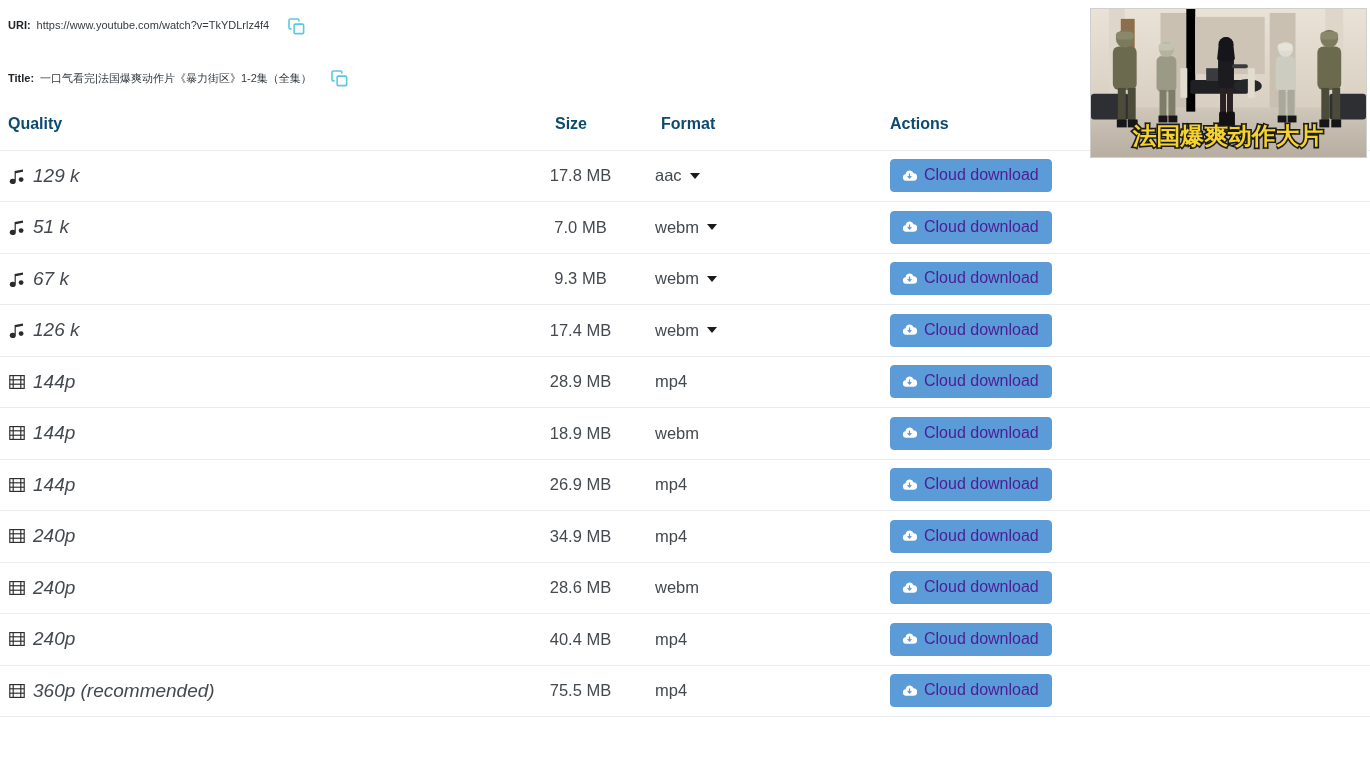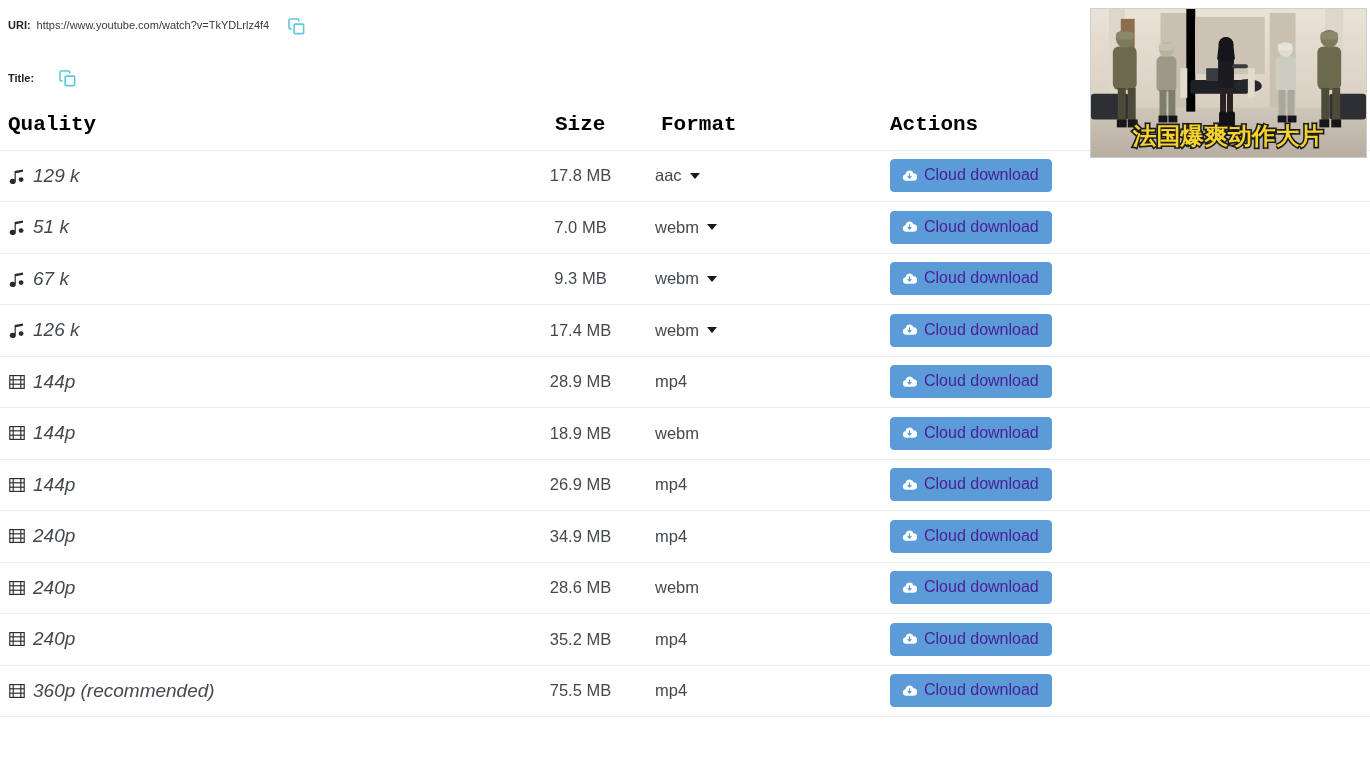--- a/index.html
+++ b/index.html
@@ -61,25 +61,24 @@
   }
   .dl-table th, .dl-table td {
     border: 0;
     border-bottom: 1px solid #e9ecef;
     vertical-align: middle;
     padding: 0;
   }
   .dl-table thead th {
     height: 45px;
     font-weight: bold;
-    font-size: 21px;
-    color: #000000;
+    font-size: 16px;
+    color: #0c4a6e;
     text-align: left;
     padding-bottom: 6px;
-    font-family: Liberation Mono, monospace;
   }
   .col-quality { width: 545px; padding-left: 8px !important; }
   .col-size    { width: 110px; text-align: center; padding-right: 39px !important; }
   .col-format  { width: 235px; padding-left: 0 !important; }
   .col-actions { width: 480px; padding-left: 0 !important; }
 
   thead .col-size { text-align: left !important; padding-right: 0 !important; padding-left: 10px !important; }
   thead .col-format { padding-left: 6px !important; }
   thead .col-actions { padding-left: 0 !important; }
 
@@ -132,20 +131,21 @@
       <span class="copy-icon">
         <svg width="19" height="19" viewBox="0 0 24 24" fill="none" stroke="#5bc8e0" stroke-width="2" stroke-linecap="round" stroke-linejoin="round">
           <rect x="9" y="9" width="12" height="12" rx="1.5"></rect>
           <path d="M5 15H4a1.5 1.5 0 0 1-1.5-1.5V4A1.5 1.5 0 0 1 4 2.5h9.5A1.5 1.5 0 0 1 15 4v1"></path>
         </svg>
       </span>
     </div>
 
     <div class="meta-row">
       <span class="meta-label">Title:</span>
+      <span class="meta-value">一口气看完|法国爆爽动作片《暴力街区》1-2集（全集）</span>
       <span class="copy-icon">
         <svg width="19" height="19" viewBox="0 0 24 24" fill="none" stroke="#5bc8e0" stroke-width="2" stroke-linecap="round" stroke-linejoin="round">
           <rect x="9" y="9" width="12" height="12" rx="1.5"></rect>
           <path d="M5 15H4a1.5 1.5 0 0 1-1.5-1.5V4A1.5 1.5 0 0 1 4 2.5h9.5A1.5 1.5 0 0 1 15 4v1"></path>
         </svg>
       </span>
     </div>
 
 
   </div>
@@ -530,21 +530,21 @@
                   <rect x="0.8" y="1.6" width="14.4" height="12.8"></rect>
                   <line x1="4.2" y1="1.6" x2="4.2" y2="14.4"></line>
                   <line x1="11.8" y1="1.6" x2="11.8" y2="14.4"></line>
                   <line x1="0.8" y1="5.8" x2="15.2" y2="5.8"></line>
                   <line x1="0.8" y1="10.2" x2="15.2" y2="10.2"></line>
                 </svg>
               </span>
               <span class="q-label">240p</span>
             </span>
           </td>
-          <td class="col-size"><span class="size-cell">35.2 MB</span></td>
+          <td class="col-size"><span class="size-cell">40.4 MB</span></td>
           <td class="col-format">
             <span class="fmt-cell">
               <span>mp4</span>
             </span>
           </td>
           <td class="col-actions"><button class="dl-btn">
               <span class="cloud">
                 <svg width="15" height="15" viewBox="0 0 16 16" fill="#ffffff">
                   <path d="M4.4 13.5a3.4 3.4 0 0 1-.5-6.77 4.3 4.3 0 0 1 8.37-1.1A3.25 3.25 0 0 1 12.25 13.5z"></path>
                   <path d="M8 6.2v4.2M6.3 8.9 8 10.7l1.7-1.8" stroke="#5b9bd8" stroke-width="1.3" stroke-linecap="round" stroke-linejoin="round" fill="none"></path>

